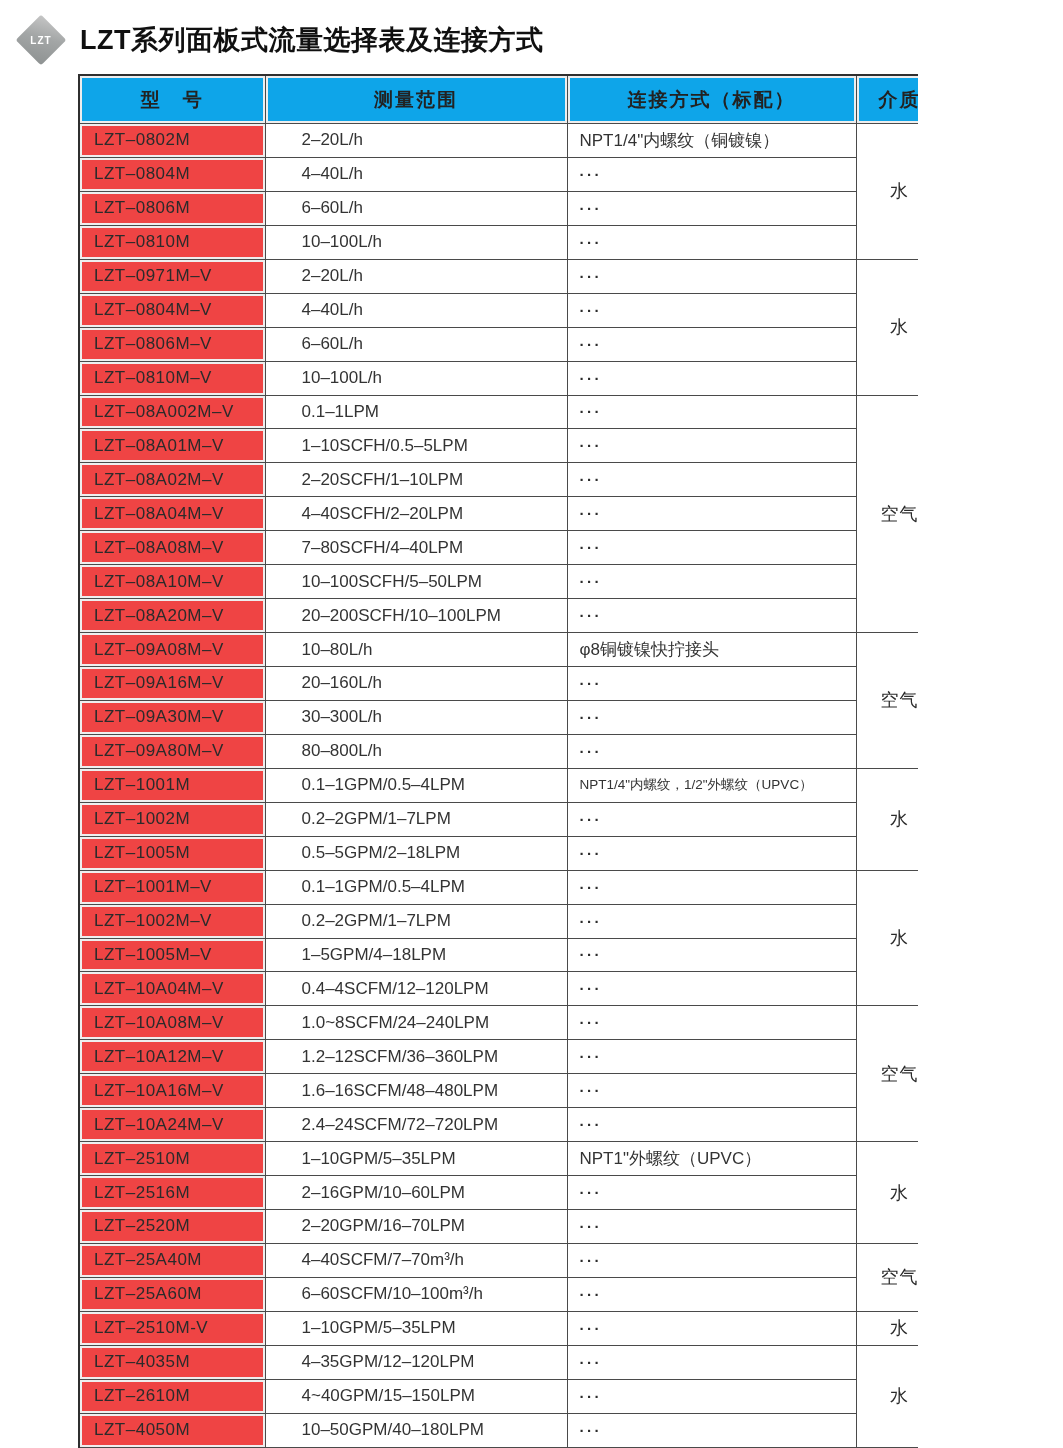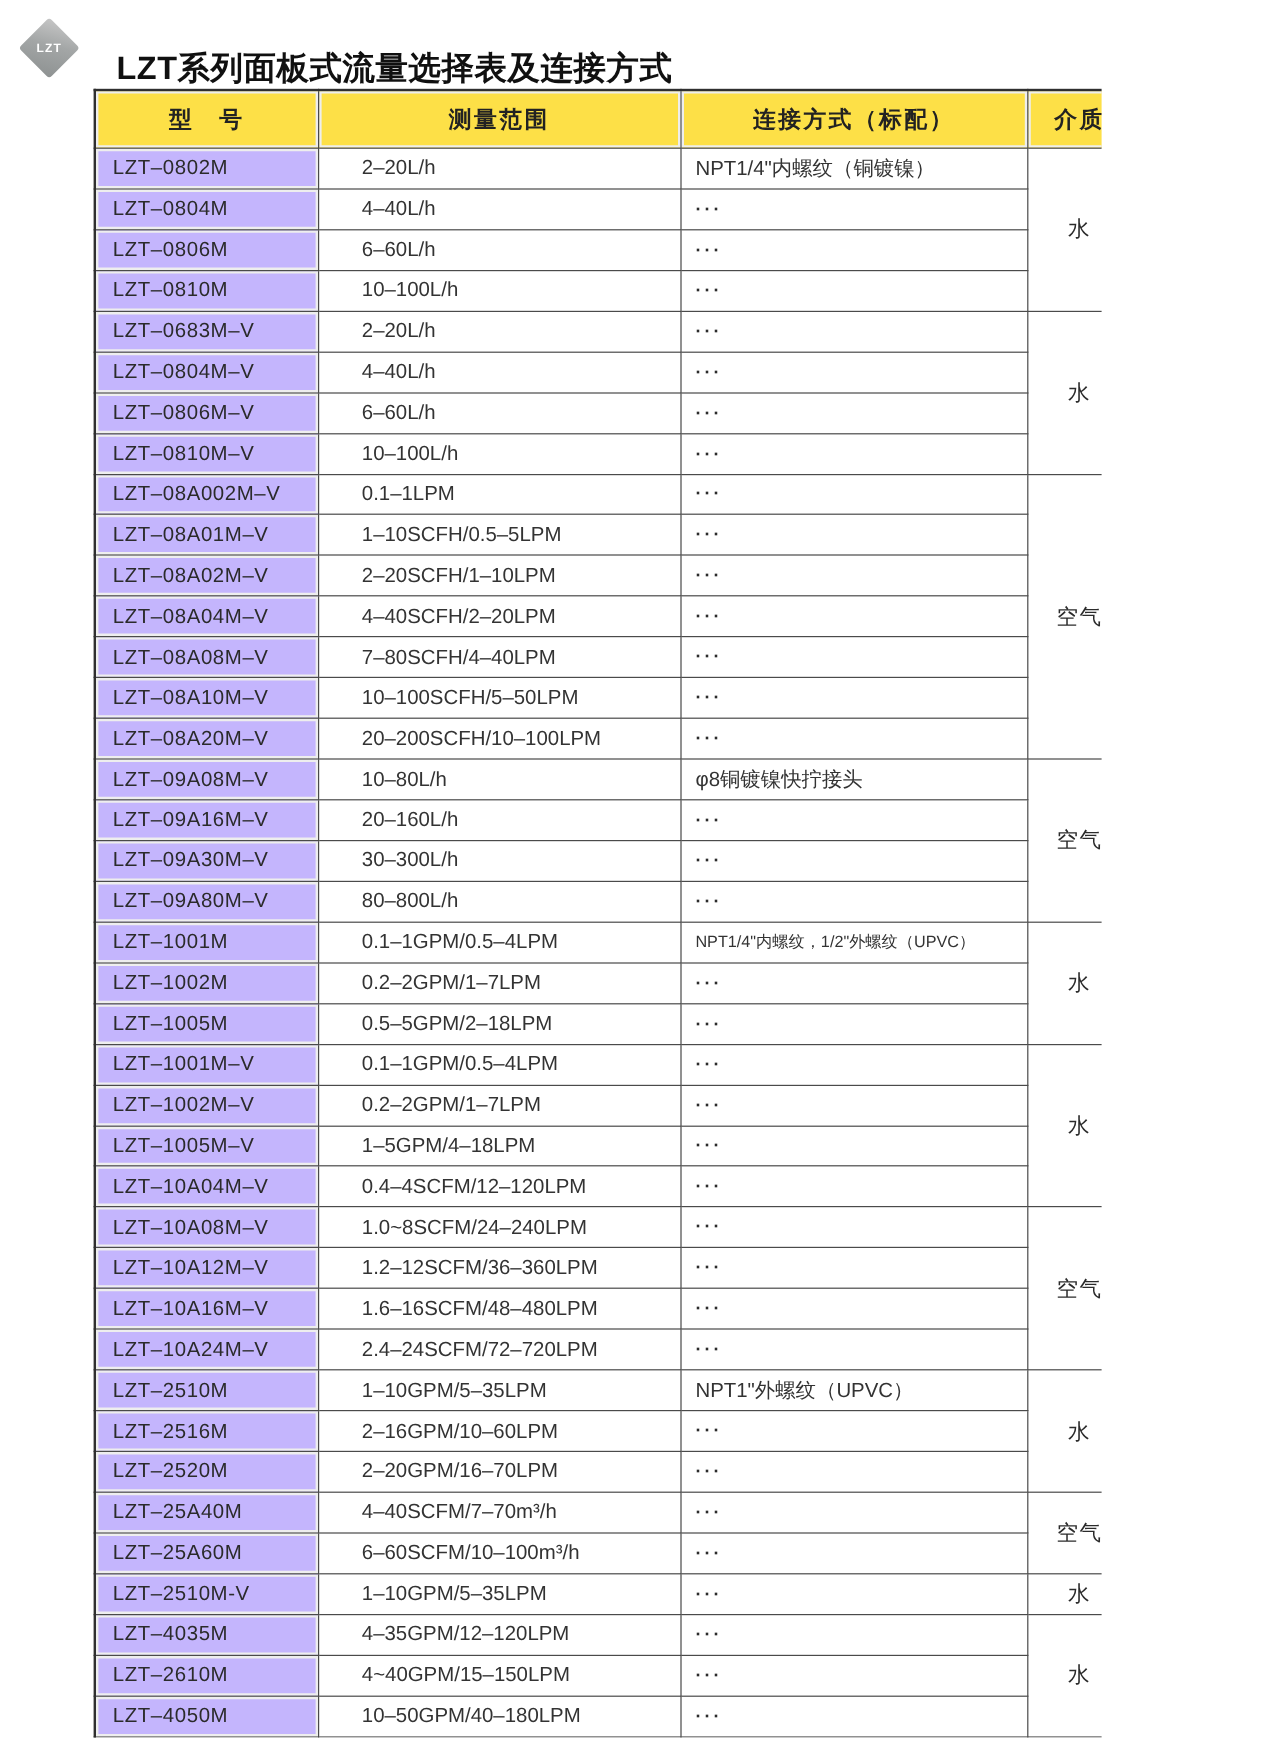--- a/index.html
+++ b/index.html
@@ -14,49 +14,49 @@
   .badge { position:absolute; left:13px; top:12px; width:56px; height:56px; }
   .badge-diamond {
     position:absolute; inset:10px; transform:rotate(45deg); border-radius:3px;
     background:linear-gradient(150deg,#c6c6c6 0%,#a3a6a6 45%,#8e9292 100%);
   }
   .badge-label {
     position:absolute; inset:0; display:flex; align-items:center; justify-content:center;
     color:#ffffff; font-size:10px; font-weight:700; letter-spacing:1px;
   }
   .title {
-    position:absolute; left:80px; top:22px; margin:17px;
+    position:absolute; left:80px; top:22px; margin:0;
     font-size:27px; font-weight:700; letter-spacing:0.5px; color:#101010;
     white-space:nowrap;
   }
 
   
   table.spec {
     position:absolute; left:78px; top:74px; width:952px;
     border-collapse:collapse; table-layout:fixed;
     border:2px solid #2f2f2f;
   }
   col.c-model { width:186px; }
   col.c-range { width:302px; }
   col.c-conn  { width:289px; }
   col.c-med   { width:87px; }
   col.c-rem   { width:88px; }
 
   th, td { border:1px solid #4a4a4a; overflow:hidden; white-space:nowrap; }
 
   th {
-    height:45px; background:#fde047; box-shadow:inset 0 0 0 2px #eeeeee;
+    height:45px; background:#0ea5e9; box-shadow:inset 0 0 0 2px #eeeeee;
     font-size:19px; font-weight:600; color:#222; letter-spacing:2px;
     text-align:center; vertical-align:middle;
   }
 
   td { height:30.95px; vertical-align:middle; font-size:17px; color:#333; background:#fff; }
 
   td.model {
-    background:#c4b5fd; box-shadow:inset 0 0 0 2px #eeeeee;
+    background:#ef4444; box-shadow:inset 0 0 0 2px #eeeeee;
     padding-left:14px; letter-spacing:0.5px; color:#2b2b2b;
   }
   td.range { padding-left:36px; }
   td.conn  { padding-left:12px; }
   td.conn.small { font-size:13.5px; letter-spacing:0; }
   td.conn.dots  { font-size:15px; font-weight:700; letter-spacing:2.5px; color:#2b2b2b; }
   td.medium, td.remark { text-align:center; font-size:18px; letter-spacing:1px; color:#2b2b2b; }
 </style>
 </head>
 <body>
@@ -104,21 +104,21 @@
           <td class="model">LZT–0806M</td>
           <td class="range">6–60L/h</td>
           <td class="conn dots">···</td>
         </tr>
         <tr>
           <td class="model">LZT–0810M</td>
           <td class="range">10–100L/h</td>
           <td class="conn dots">···</td>
         </tr>
         <tr>
-          <td class="model">LZT–0683M–V</td>
+          <td class="model">LZT–0971M–V</td>
           <td class="range">2–20L/h</td>
           <td class="conn dots">···</td>
           <td class="medium" rowspan="4">水</td>
           <td class="remark" rowspan="4">带阀</td>
         </tr>
         <tr>
           <td class="model">LZT–0804M–V</td>
           <td class="range">4–40L/h</td>
           <td class="conn dots">···</td>
         </tr>

